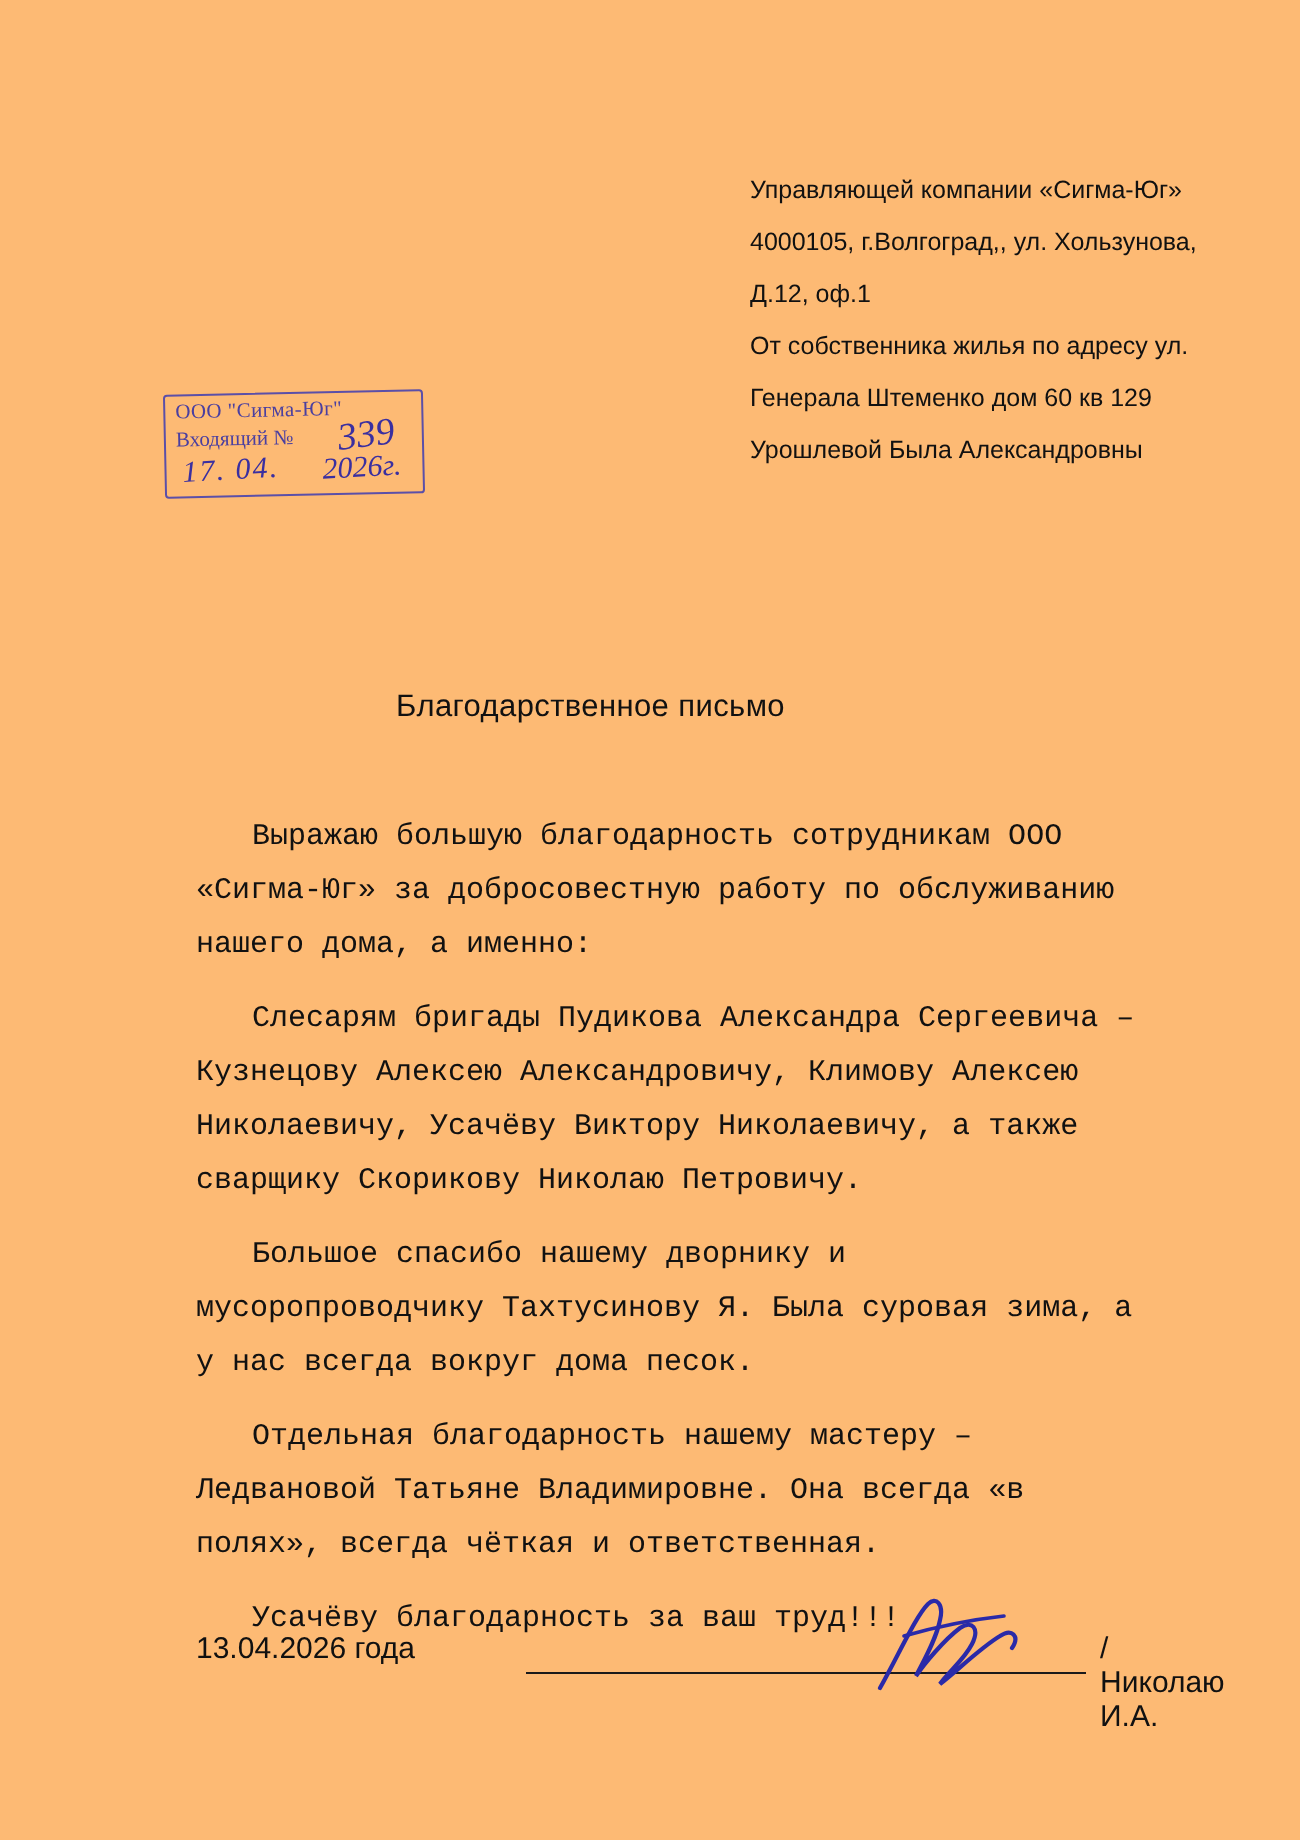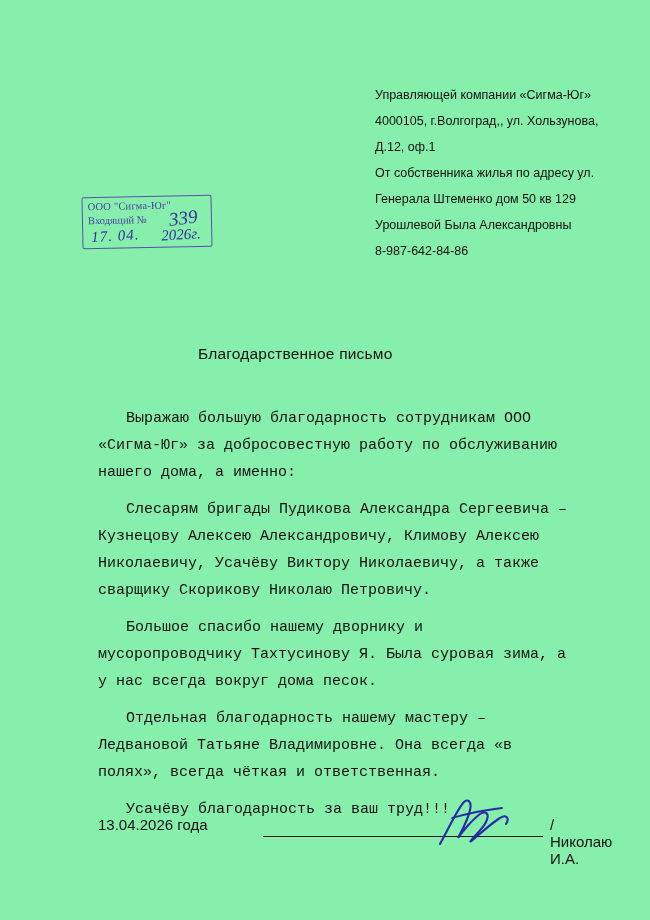--- a/index.html
+++ b/index.html
@@ -13,21 +13,21 @@
     font-family: "Liberation Sans", sans-serif;
     color: #111111;
     overflow: hidden;
     position: relative;
   }
 
   .page {
     position: relative;
     width: 650px;
     height: 920px;
-    background: #86efac;
+    background: #fdba74;
     box-sizing: border-box;
   }
 
   
   .addressee {
     position: absolute;
     left: 375px;
     top: 82px;
     width: 250px;
     font-size: 12.5px;
@@ -162,23 +162,22 @@
 </head>
 <body>
 
 <div class="page">
 
   <div class="addressee">
     <div>Управляющей компании «Сигма-Юг»</div>
     <div>4000105, г.Волгоград,, ул. Хользунова,</div>
     <div>Д.12, оф.1</div>
     <div>От собственника жилья по адресу ул.</div>
-    <div>Генерала Штеменко дом 50 кв 129</div>
+    <div>Генерала Штеменко дом 60 кв 129</div>
     <div>Урошлевой Была Александровны</div>
-    <div>8-987-642-84-86</div>
   </div>
 
   <div class="stamp">
     <div class="stamp-line1">ООО "Сигма-Юг"</div>
     <div class="stamp-line2">Входящий №</div>
     <div class="stamp-hand-num">339</div>
     <div class="stamp-hand-date">17. 04.</div>
     <div class="stamp-hand-year">2026г.</div>
   </div>
 

